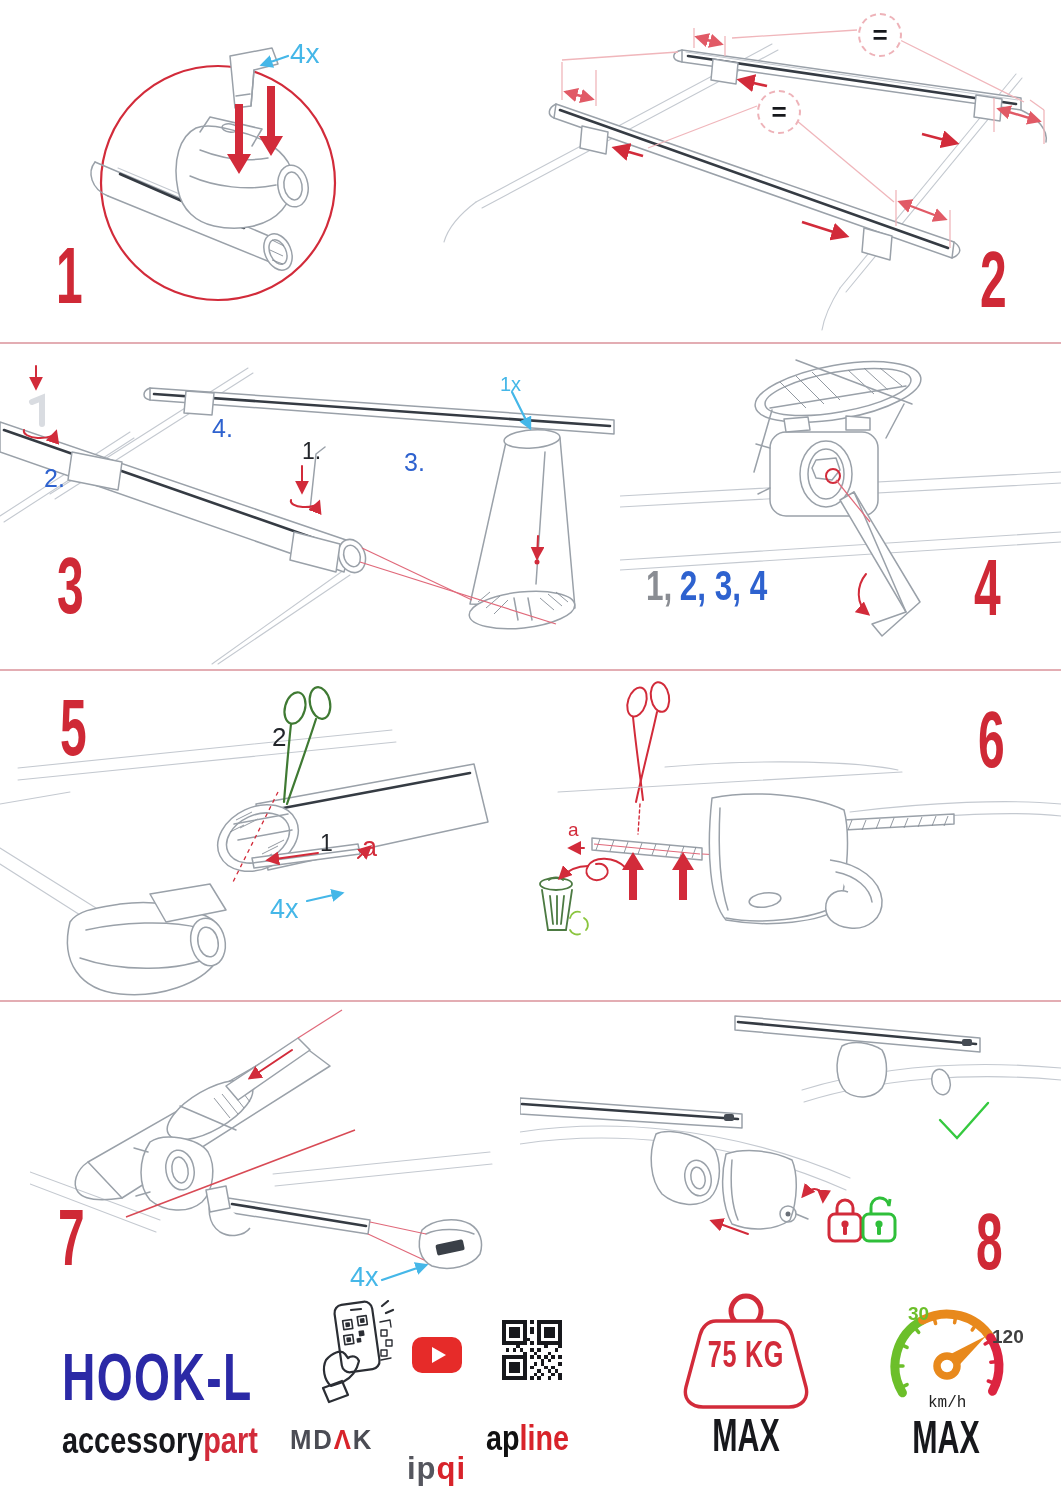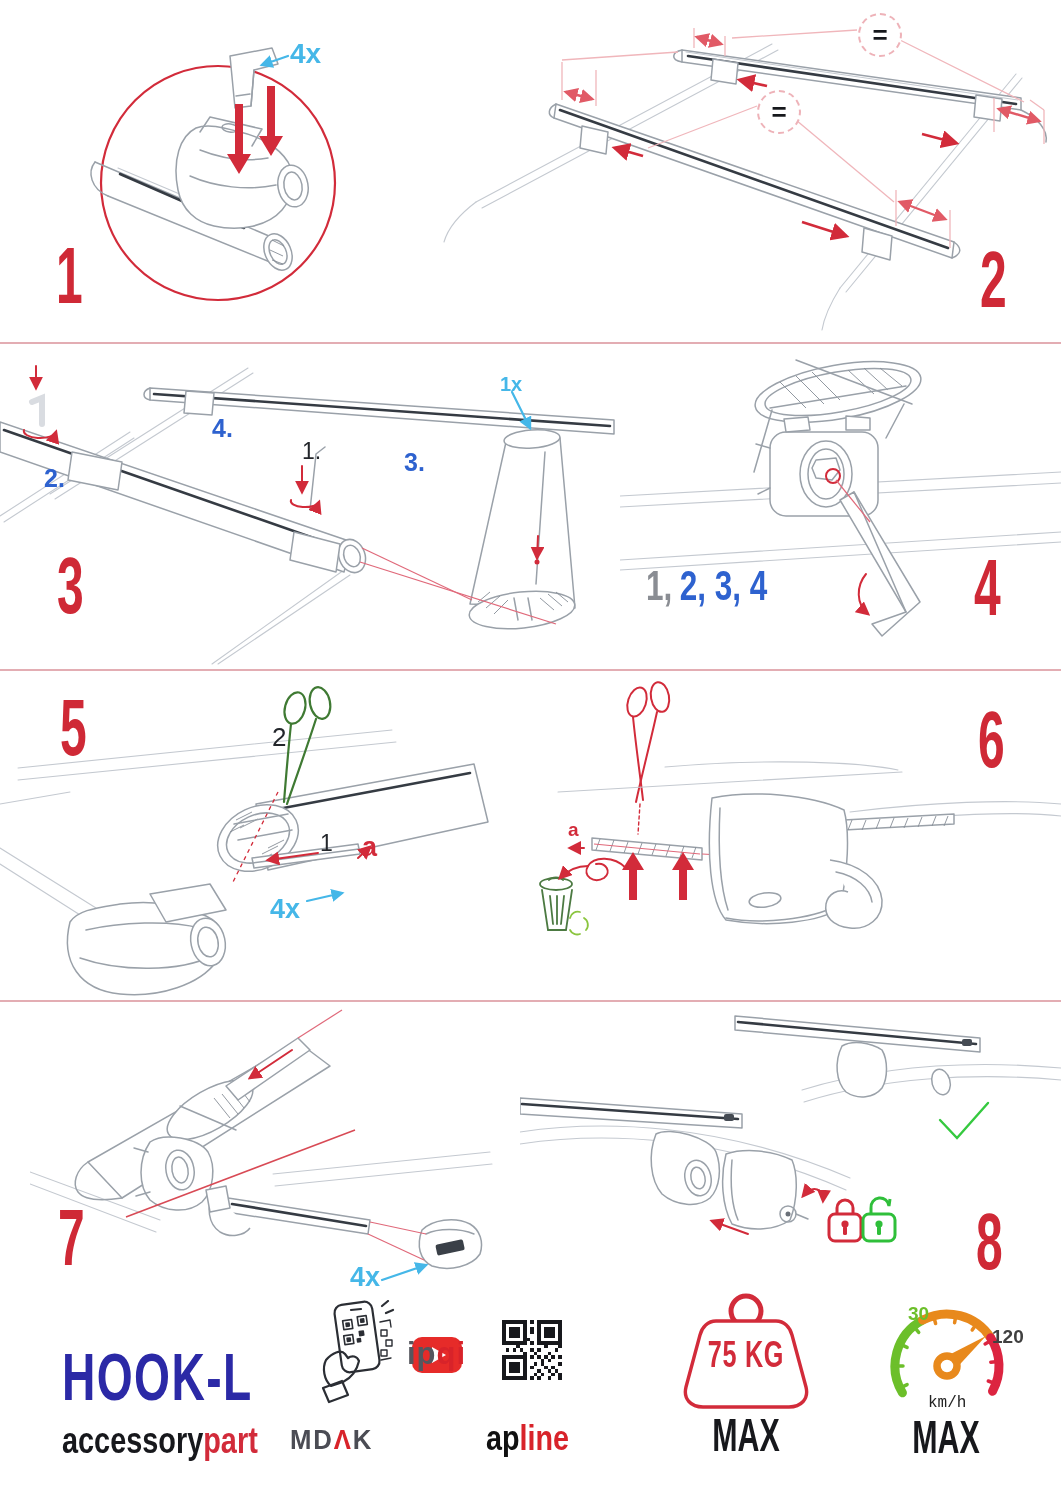--- a/index.html
+++ b/index.html
@@ -4,21 +4,21 @@
 <style>
   html,body{margin:0;padding:0;background:#fff;}
   #page{position:relative;width:1061px;height:1500px;background:#fff;overflow:hidden;
         font-family:"Liberation Sans",sans-serif;}
   .abs{position:absolute;}
   .divider{position:absolute;left:0;width:1061px;height:2px;background:#e3adb3;}
   
   .stepnum{position:absolute;color:#cf2936;font-weight:700;font-size:80px;line-height:1;
            transform:scaleX(0.60);transform-origin:left top;letter-spacing:-2px;}
   
-  .lbl{position:absolute;line-height:1;font-weight:700;}
+  .lbl{position:absolute;line-height:1;font-weight:400;}
   .cyan{color:#45b7e8;}
   .blue{color:#2e62cf;}
   .dark{color:#23262b;}
   .red{color:#d22b3a;}
   .gray{color:#8a8d93;}
   .eqcircle{position:absolute;width:40px;height:40px;border:2px dashed #eeb2b8;border-radius:50%;
             background:#fff;text-align:center;line-height:40px;font-size:26px;font-weight:700;color:#16181c;}
   .seq{position:absolute;font-size:42px;font-weight:700;transform:scaleX(0.75);transform-origin:left top;white-space:nowrap;}
   .seq .blue{margin-left:10px;}
   
@@ -541,21 +541,21 @@
         <rect x="10" y="16" width="1" height="1"></rect>
         <rect x="13" y="16" width="1" height="1"></rect>
       <rect x="16" y="15" width="1" height="1"></rect>
         <rect x="16" y="16" width="1" height="1"></rect>
     </g>
   </svg>
 
   <div class="mdak" style="left:290px;top:1424px">
     <span>MD</span><span class="red">Λ</span><span>K</span>
   </div>
-  <div class="ipqi" style="left:407px;top:1336px">
+  <div class="ipqi" style="left:407px;top:1451px">
     <span>ip</span><span class="red">qi</span>
   </div>
   <div class="apline" style="left:486px;top:1418px">
     <span>ap</span><span class="red">line</span>
   </div>
 
   <svg class="abs" style="left:670px;top:1290px" width="152" height="125">
     <circle cx="76" cy="21" r="15" fill="none" stroke="#d22b3a" stroke-width="5"></circle>
     <path d="M46,31 L106,31 C114,31 120,37 122,45 L136,97 C139,109 131,117 119,117 L33,117 C21,117 13,109 16,97 L30,45 C32,37 38,31 46,31 Z" fill="#ffffff" stroke="#d22b3a" stroke-width="3.4" stroke-linejoin="round"></path>
   </svg>

